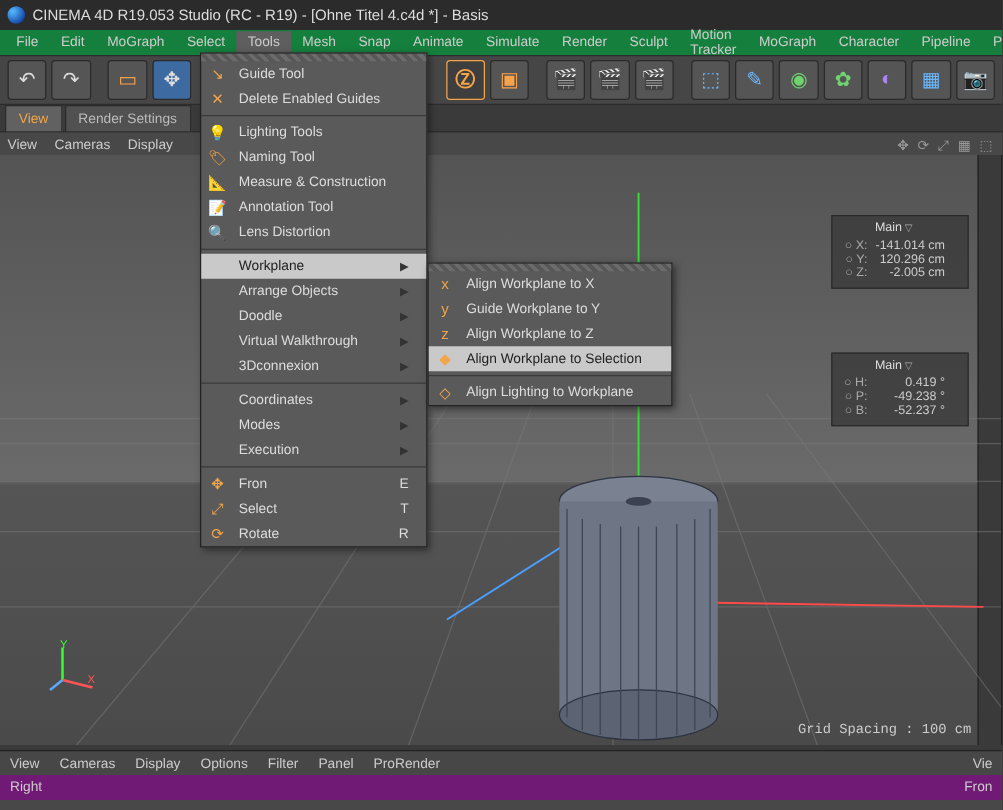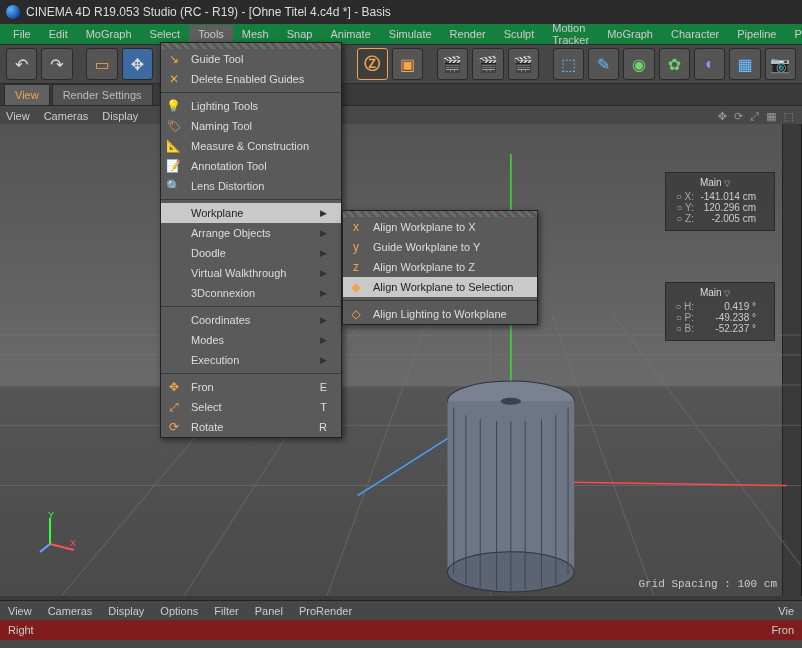--- a/index.html
+++ b/index.html
@@ -54,21 +54,21 @@
   .menu .mtitle { height: 6px; background: repeating-linear-gradient(45deg,#6b6b6b,#6b6b6b 3px,#575757 3px,#575757 6px);}
   .menu .mi { display: flex; align-items: center; height: 20px; padding: 0 14px 0 4px; gap: 8px; }
   .menu .mi:hover, .menu .mi.hovered { background: #c9c9c9; color: #222; text-align: center; }
   .menu .mi .micon { width: 18px; height: 16px; display: flex; align-items: center; justify-content: center; color: #f2a54a; font-size: 12px; }
   .menu .mi .arrow { margin-left: auto; font-size: 9px; color: #333; }
   .menu .sep { height: 1px; background: #3a3a3a; margin: 3px 0; }
   .menu .mi .sc { margin-left: auto; color: #ddd; }
 
   .bottombar1 { position: absolute; left: 0; right: 0; bottom: 28px; height: 20px; background: #474747; display: flex; align-items: center; padding: 0 8px; gap: 16px; font-size: 11px; color: #ccc; border-top: 1px solid #222;}
   .bottombar1 .rlabel { margin-left:auto;text-align:center; }
-  .bottombar2 { position: absolute; left: 0; right: 0; bottom: 8px; height: 20px; background: #7f1d1d; display: flex; align-items: center; padding: 0 8px; font-size: 11px; color: #ccc; justify-content: space-between;}
+  .bottombar2 { position: absolute; left: 0; right: 0; bottom: 8px; height: 20px; background: #701a75; display: flex; align-items: center; padding: 0 8px; font-size: 11px; color: #ccc; justify-content: space-between;}
   .bottombar3 { position: absolute; left:0; right:0; bottom:0; height:8px; background:#484848;}
 </style>
 </head>
 <body>
 
 <div class="titlebar">
   <div class="appicon"></div>
   <div class="title">CINEMA 4D R19.053 Studio (RC - R19) - [Ohne Titel 4.c4d *] - Basis</div>
 </div>
 

